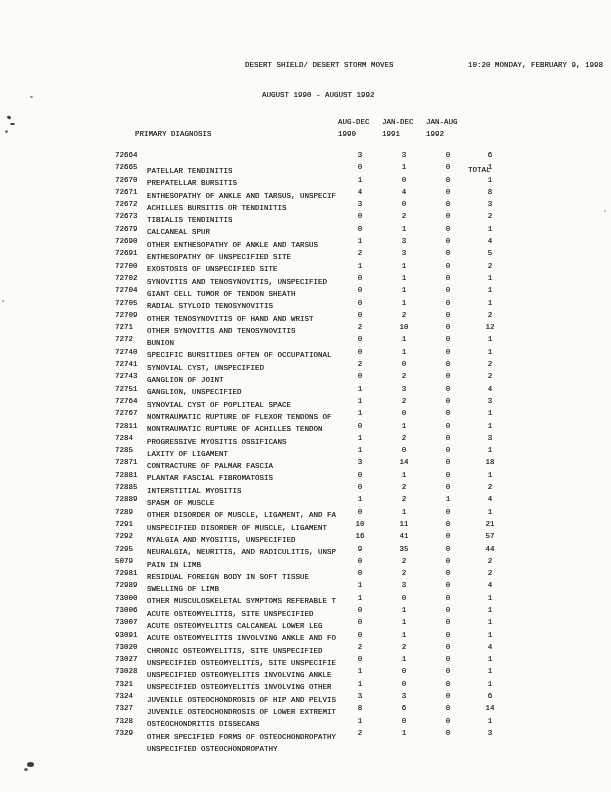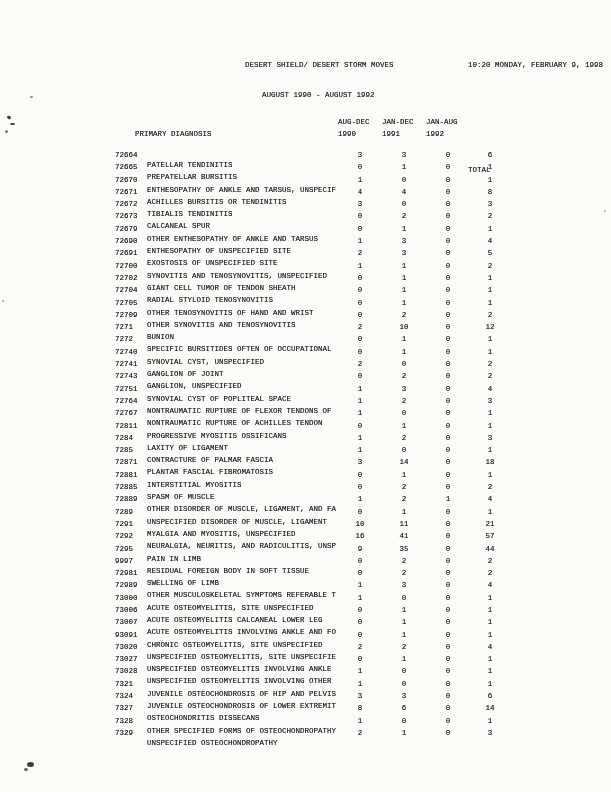--- a/index.html
+++ b/index.html
@@ -27,21 +27,21 @@
   .c1 { left: 382px; }
   .c2 { left: 426px; }
   .c3 { left: 468px; margin-top: 36px; }
   .hdr1 { top: 119px; }
   .hdr2 { top: 131px; }
   .diag-hdr { top: 131px; left: 115px; margin-left: 20px; }
 
   .tbody { position: absolute; top: 152px; left: 0; width: 611px; }
   .row { position: relative; height: 12.3px; padding-left: 30px; }
   .row .code { position: absolute; left: 115px; top: 0; }
-  .row .diag { position: absolute; left: 147px; top: 10px; white-space: nowrap; }
+  .row .diag { position: absolute; left: 147px; top: 16px; white-space: nowrap; }
   .row .val  { position: absolute; top: 0; width: 44px; text-align: center; }
   .row .v0 { left: 338px; }
   .row .v1 { left: 382px; }
   .row .v2 { left: 426px; }
   .row .v3 { left: 468px; }
 
   .speck { position: absolute; background: #3a3a38; border-radius: 50%; }
   .sp1 { left: 7px;  top: 116px; width: 4px; height: 3px; transform: rotate(20deg); }
   .sp2 { left: 10px; top: 123px; width: 5px; height: 2px; }
   .sp3 { left: 5px;  top: 130px; width: 3px; height: 3px; opacity: .7; }
@@ -337,21 +337,21 @@
       </div>
       <div class="row">
         <span class="code">7295</span>
         <span class="diag">PAIN IN LIMB</span>
         <span class="val v0">9</span>
         <span class="val v1">35</span>
         <span class="val v2">0</span>
         <span class="val v3">44</span>
       </div>
       <div class="row">
-        <span class="code">9997</span>
+        <span class="code">5079</span>
         <span class="diag">RESIDUAL FOREIGN BODY IN SOFT TISSUE</span>
         <span class="val v0">0</span>
         <span class="val v1">2</span>
         <span class="val v2">0</span>
         <span class="val v3">2</span>
       </div>
       <div class="row">
         <span class="code">72981</span>
         <span class="diag">SWELLING OF LIMB</span>
         <span class="val v0">0</span>

